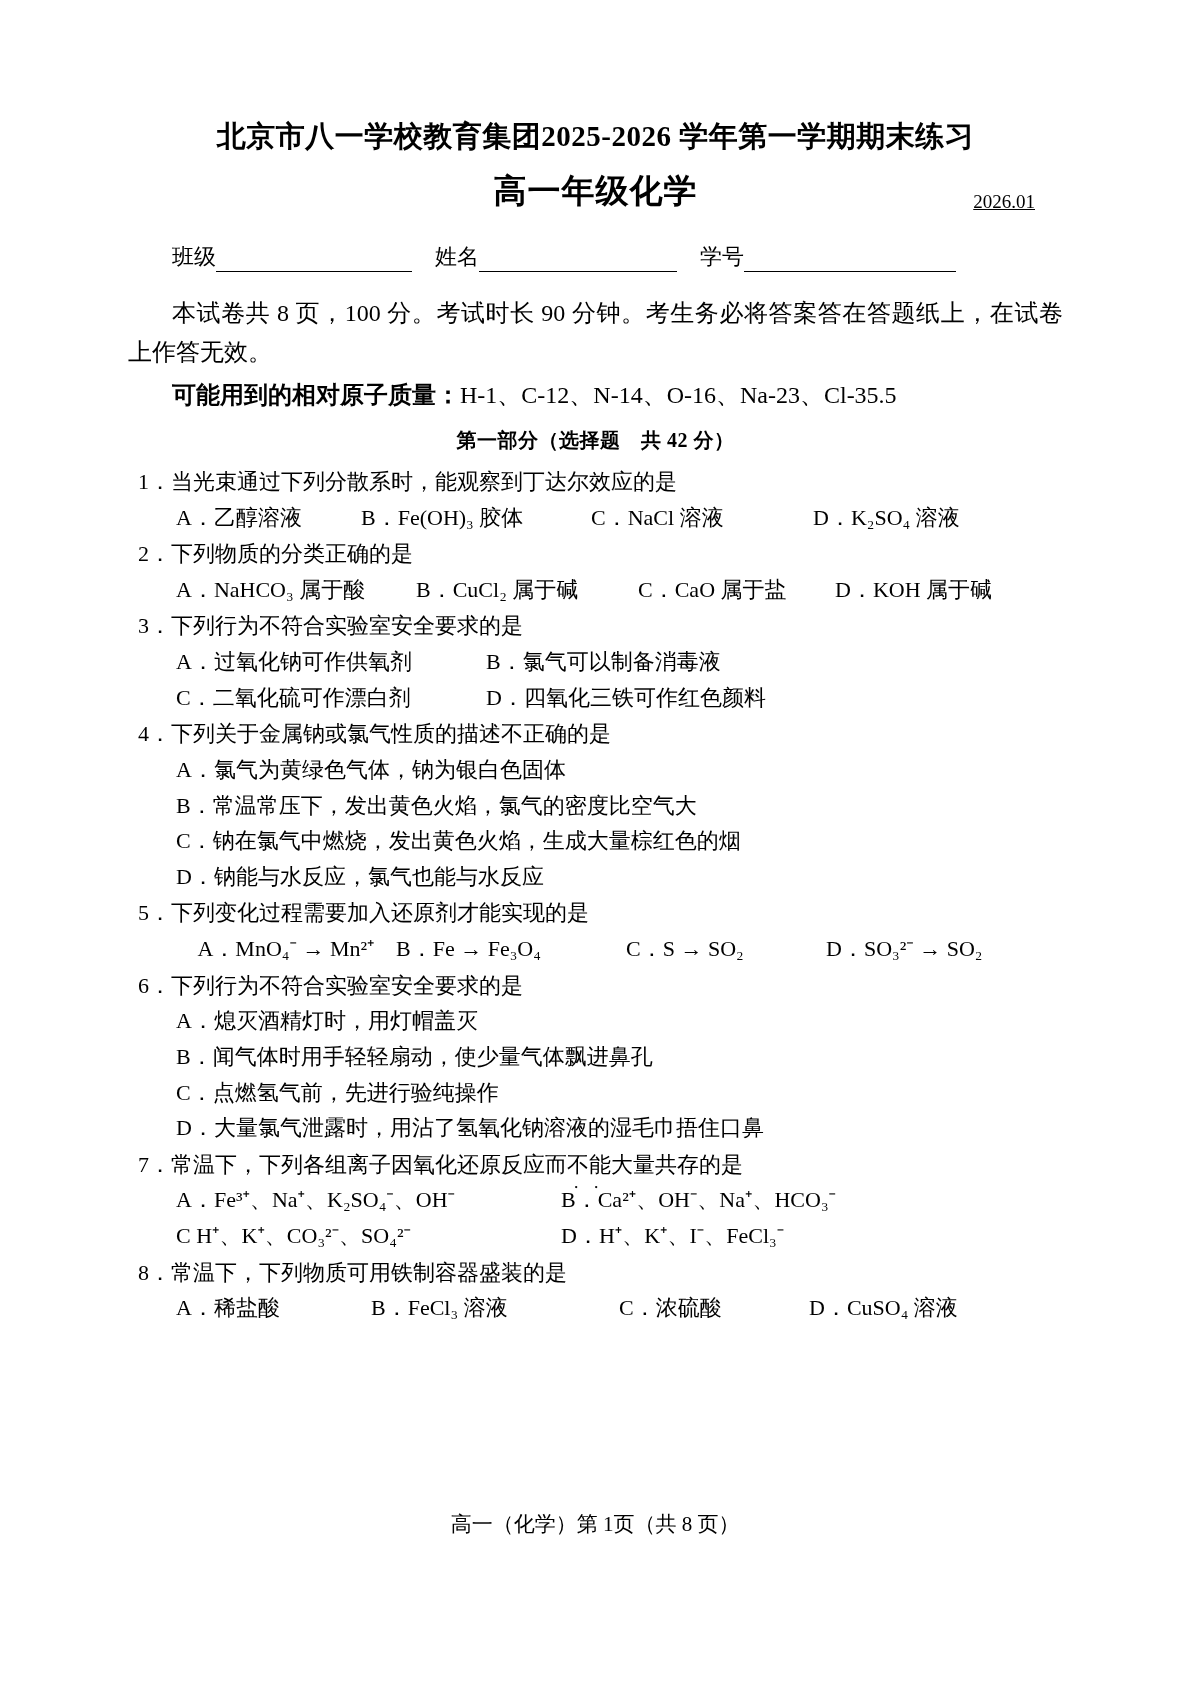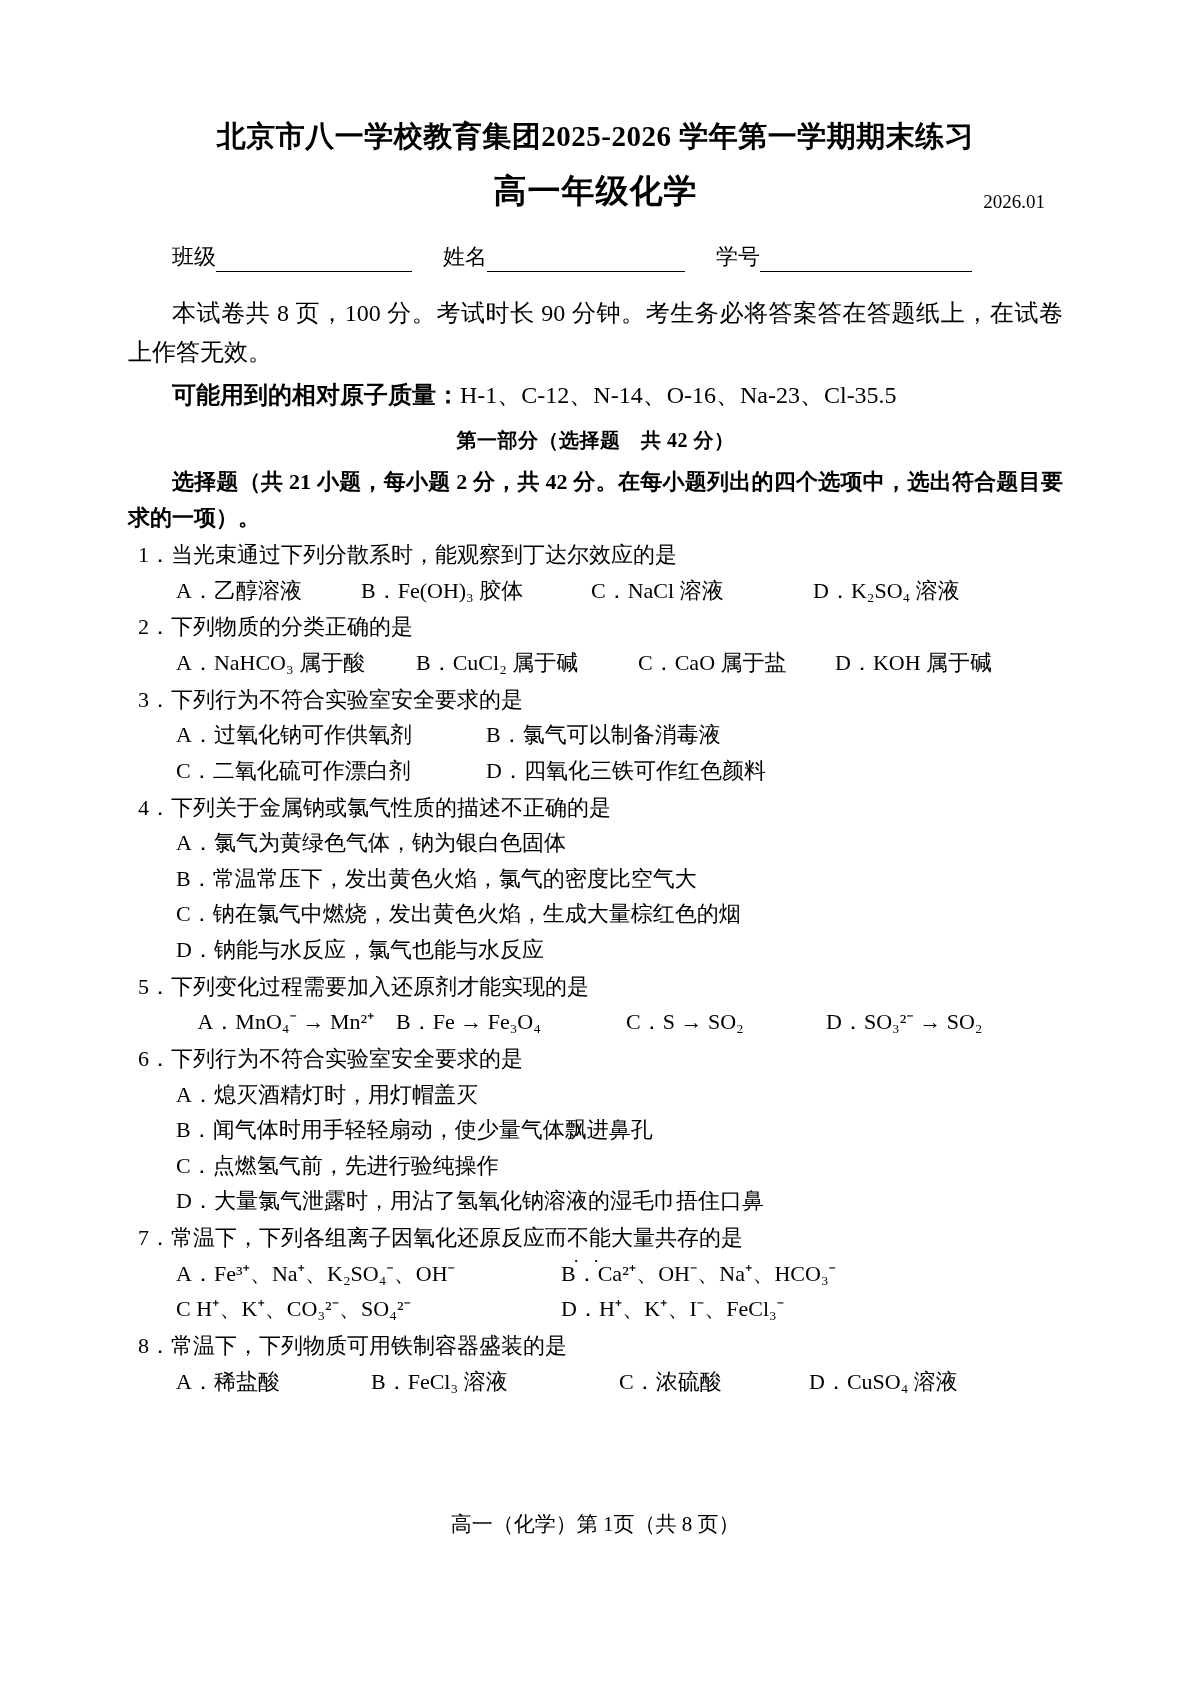--- a/index.html
+++ b/index.html
@@ -46,25 +46,26 @@
     height: 44px;
   }
   .doc-subtitle {
     font-size: 33px;
     font-weight: bold;
     letter-spacing: 1px;
     line-height: 1.2;
   }
   .doc-date {
     position: absolute;
-    right: 18px;
+    right: 28px;
     bottom: 3px;
     font-size: 19px;
     font-weight: normal;
     letter-spacing: 0px;
+    text-decoration: underline;
   }
 
   
   .fields {
     display: flex;
     align-items: flex-end;
     font-size: 22px;
     margin: 0 0 22px 0;
     padding-left: 44px;
   }
@@ -75,21 +76,21 @@
   }
   .field-label { font-size: 22px; }
   .rule {
     display: inline-block;
     border-bottom: 1.4px solid #000;
     height: 20px;
   }
   .rule.w1 { width: 196px; }
   .rule.w2 { width: 198px; }
   .rule.w3 { width: 212px; }
-  .field + .field { margin-left: 31px; }
+  .field + .field { margin-left: 23px; }
 
   
   p.para {
     font-size: 24px;
     line-height: 1.62;
     margin: 0 0 4px 0;
     text-align: justify;
     text-justify: inter-ideograph;
   }
   p.para.indent { text-indent: 44px; }
@@ -219,21 +220,20 @@
     </div>
 
     <p class="para indent">本试卷共 8 页，100 分。考试时长 90 分钟。考生务必将答案答在答题纸上，在试卷上作答无效。</p>
 
     <p class="para indent">
       <span class="bold">可能用到的相对原子质量：</span><span>H-1、C-12、N-14、O-16、Na-23、Cl-35.5</span>
     </p>
 
     <div class="part-title">第一部分（选择题　共 42 分）</div>
 
-    <p class="section-lead">选择题（共 21 小题，每小题 2 分，共 42 分。在每小题列出的四个选项中，选出符合题目要求的一项）。</p>
 
     <div class="q">
       <p class="q-stem">
         <span>1．</span><span>当光束通过下列分散系时，能观察到丁达尔效应的是</span>
       </p>
       <div class="opts cols4">
         <div class="opt-row">
           <span class="opt"><span>A．</span><span>乙醇溶液</span></span>
           <span class="opt"><span>B．</span><span>Fe(OH)₃ 胶体</span></span>
           <span class="opt"><span>C．</span><span>NaCl 溶液</span></span>

